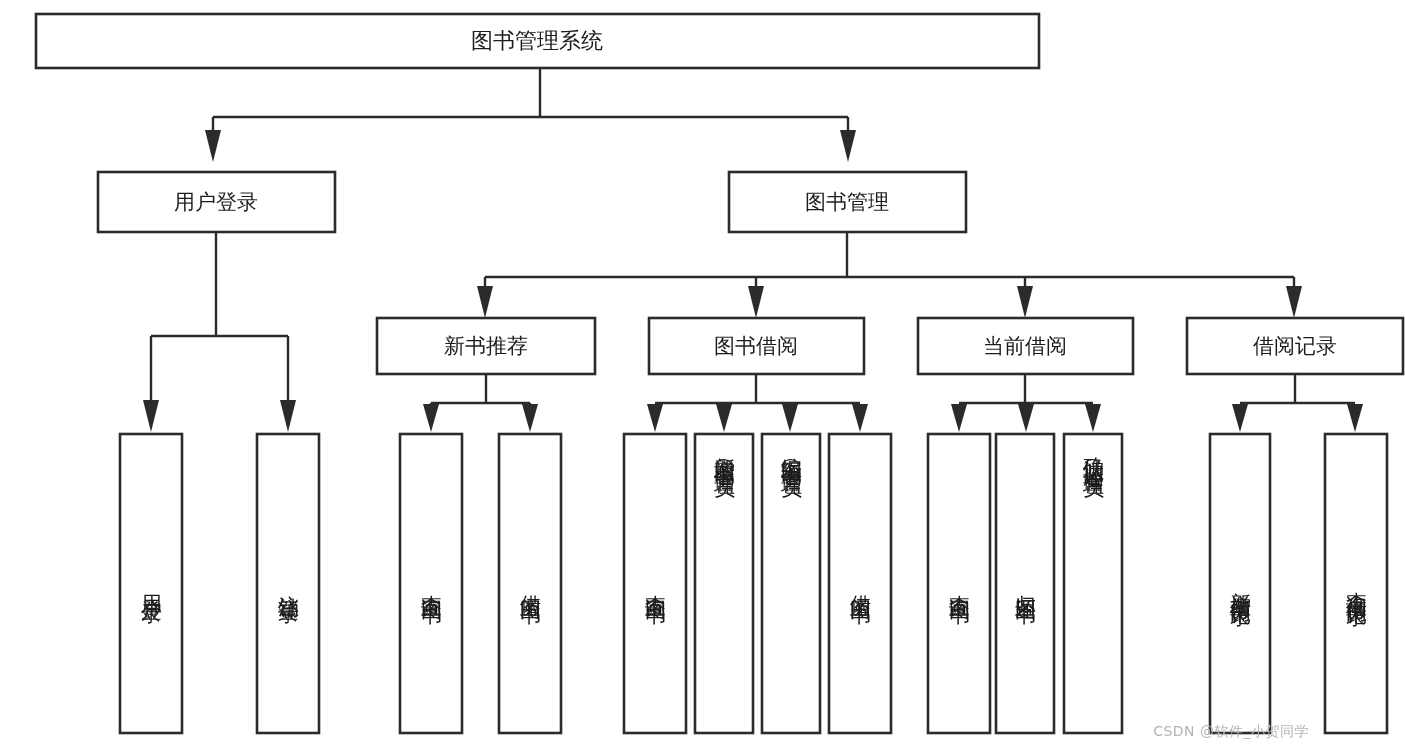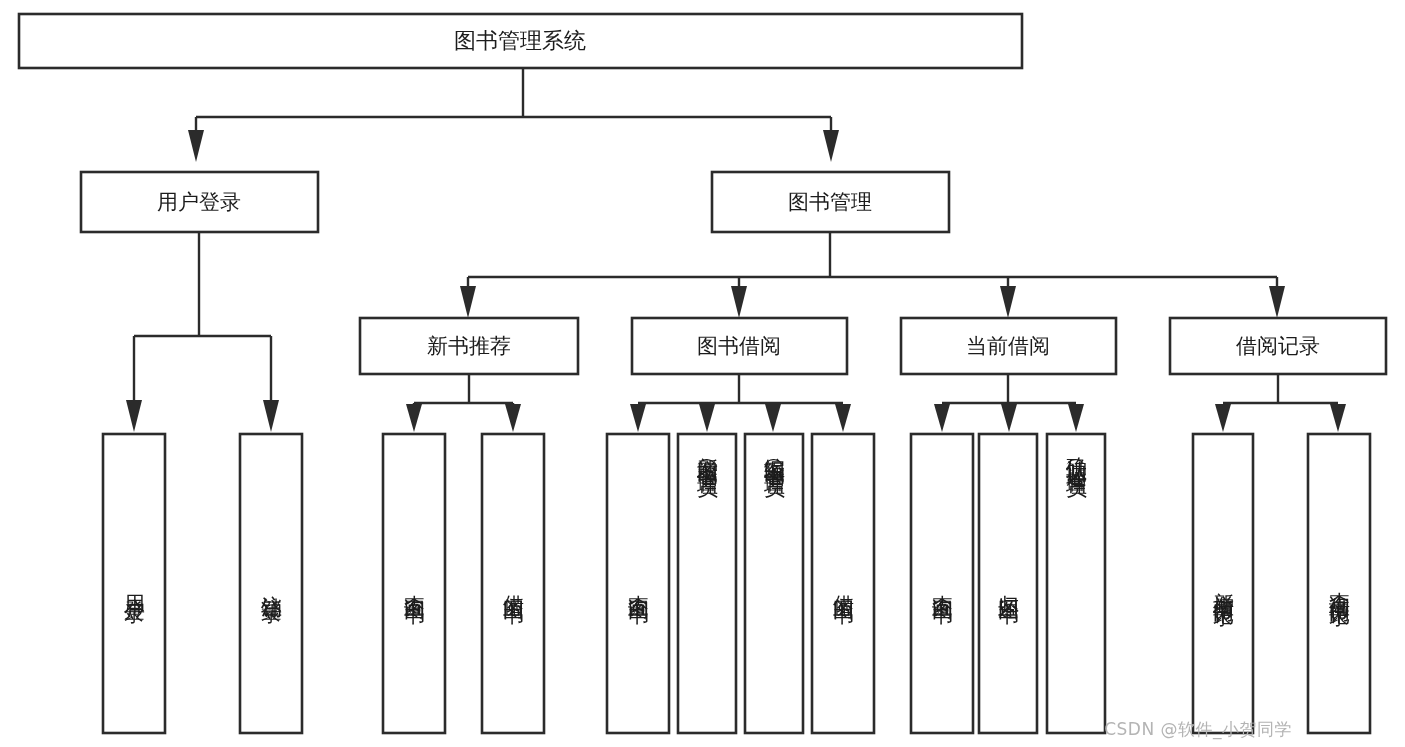--- a/index.html
+++ b/index.html
@@ -11,20 +11,21 @@
     width: 1405px;
     height: 747px;
     font-family: "DejaVu Sans", "Liberation Sans", sans-serif;
     overflow: hidden;
   }
   #diagram-root {
     position: relative;
     width: 1300px;
     height: 747px;
     background: #ffffff;
+    margin-left: 17px;
   }
   svg.flow-svg {
     position: absolute;
     left: 0;
     top: 0;
     width: 1405px;
     height: 747px;
   }
   .node-box {
     fill: #ffffff;
@@ -73,21 +74,21 @@
     line-height: 1.0;
     color: #1c1c1c;
     letter-spacing: 3px;
     white-space: nowrap;
   }
   .watermark {
     position: absolute;
     right: 8px;
     bottom: 6px;
     font-family: "DejaVu Sans", "Liberation Sans", sans-serif;
-    font-size: 17px;
+    font-size: 14px;
     color: #b4b4b4;
     letter-spacing: 0.5px;
     white-space: nowrap;
   }
 </style>
 </head>
 <body>
 
 <div id="diagram-root">
 

